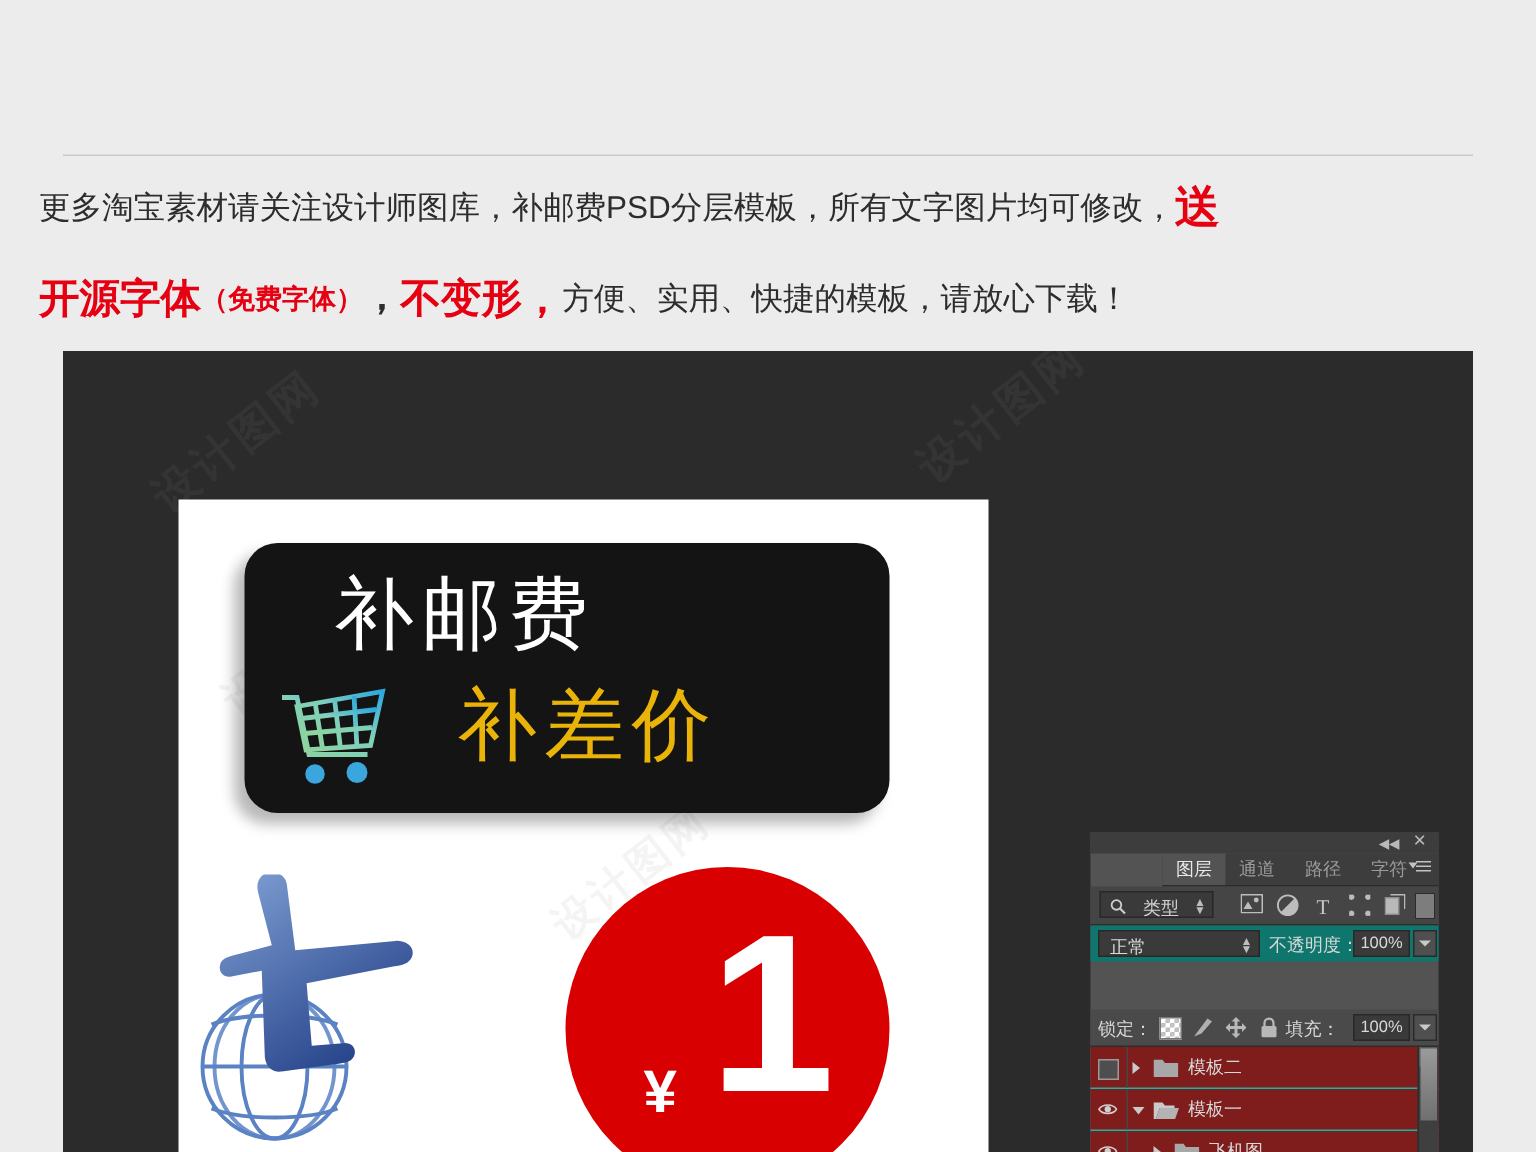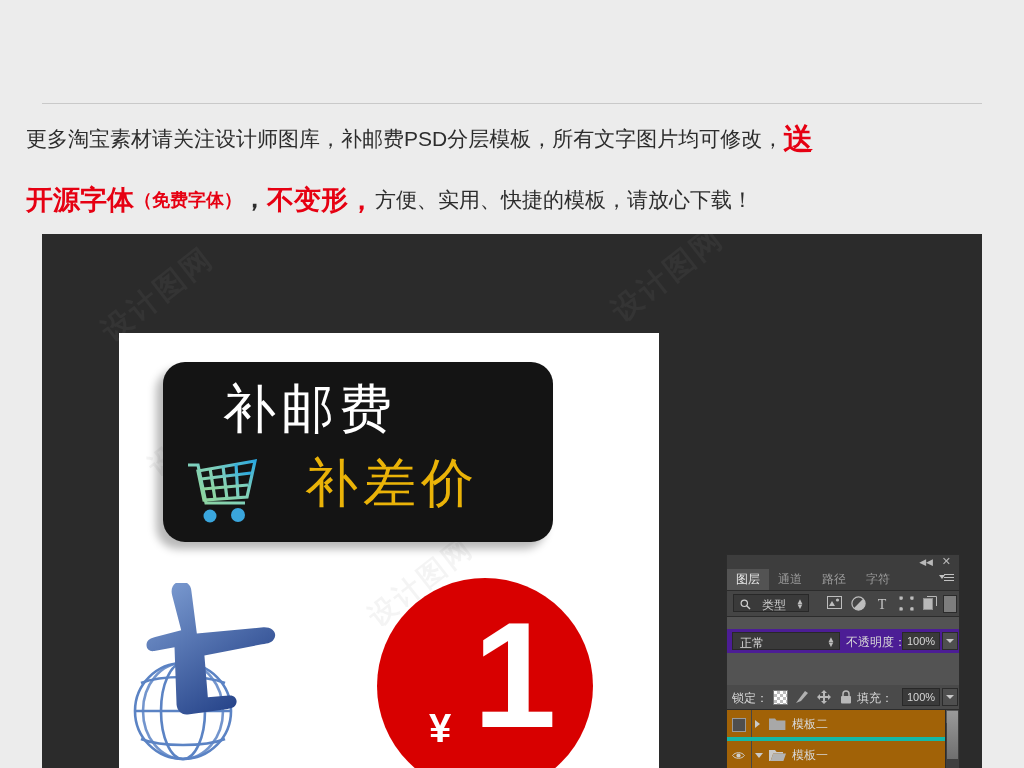--- a/index.html
+++ b/index.html
@@ -21,21 +21,21 @@
   #promo-line1{top:122px;font-size:21px;line-height:34px;}
   #promo-line2{top:180px;font-size:21px;line-height:36px;}
   .rd-big{color:#e60012;font-weight:bold;font-size:30px;vertical-align:-3px;}
   .rd-med{color:#e60012;font-weight:bold;font-size:27px;vertical-align:-2px;}
   .rd-small{color:#e60012;font-weight:bold;font-size:18px;vertical-align:1px;}
   .blk-com{color:#2d2d2d;font-weight:bold;font-size:25px;}
   
   #ps{position:absolute;left:42px;top:234px;width:940px;height:534px;background:#2b2b2b;overflow:hidden;}
   #artboard{position:absolute;left:77px;top:99px;width:540px;height:435px;background:#ffffff;}
   
-  #badge{position:absolute;left:44px;top:29px;width:390px;height:180px;background:#141414;border-radius:22px;
+  #badge{position:absolute;left:44px;top:29px;width:430px;height:180px;background:#141414;border-radius:22px;
          box-shadow:-7px 7px 9px rgba(0,0,0,0.28);}
   #badge-line1{position:absolute;left:60px;top:12px;font-size:53px;color:#fff;letter-spacing:5px;
                font-family:"DejaVu Sans",sans-serif;font-weight:300;}
   #badge-line2{position:absolute;left:142px;top:86px;font-size:53px;color:#eab308;letter-spacing:5px;
                font-family:"DejaVu Sans",sans-serif;font-weight:300;}
   #cart{position:absolute;left:22px;top:95px;}
   
   #plane{position:absolute;left:6px;top:250px;}
   
   #circle{position:absolute;left:258px;top:245px;width:216px;height:216px;border-radius:50%;background:#d80000;}
@@ -46,34 +46,34 @@
   .wm{position:absolute;color:rgba(255,255,255,0.045);font-size:30px;font-weight:bold;
       transform:rotate(-38deg);white-space:nowrap;pointer-events:none;letter-spacing:3px;}
   .wm-l{position:absolute;color:rgba(0,0,0,0.045);font-size:28px;font-weight:bold;
       transform:rotate(-38deg);white-space:nowrap;pointer-events:none;letter-spacing:3px;}
   
   #panel{position:absolute;left:684px;top:320px;width:234px;height:448px;background:#535353;
          border:1px solid #2c2c2c;box-sizing:border-box;font-size:11px;color:#d2d2d2;}
   #panel-topbar{position:relative;height:14px;background:#3d3d3d;}
   #btn-collapse{position:absolute;right:26px;top:2px;font-size:9px;color:#b9b9b9;line-height:10px;}
   #btn-close{position:absolute;right:8px;top:1px;font-size:11px;color:#b9b9b9;line-height:11px;}
-  #tabs{position:relative;height:21px;background:#3d3d3d;border-bottom:1px solid #2c2c2c;}
+  #tabs{position:relative;height:21px;background:#3d3d3d;border-bottom:1px solid #2c2c2c;margin-left:48px;}
   .tab{position:absolute;top:0;height:21px;line-height:21px;padding:0 9px;font-size:12px;color:#9b9b9b;}
   .tab.active{background:#535353;color:#e8e8e8;}
   #panel-menu{position:absolute;right:5px;top:5px;width:15px;height:10px;}
   .pm-line{position:absolute;right:0;height:1px;background:#c2c2c2;}
   #filterbar{position:relative;height:25px;background:#454545;border-bottom:1px solid #2c2c2c;}
   #filter-select{position:absolute;left:6px;top:3px;width:76px;height:18px;background:#3a3a3a;
                  border:1px solid #282828;box-sizing:border-box;}
   #filter-label{position:absolute;left:28px;top:2px;font-size:12px;color:#cfcfcf;}
   #filter-magnifier{position:absolute;left:6px;top:4px;}
   #filter-stepper{position:absolute;right:4px;top:4px;font-size:8px;color:#bdbdbd;line-height:5px;}
   .fic{position:absolute;top:5px;width:16px;height:16px;}
   #filter-toggle{position:absolute;right:2px;top:4px;width:12px;height:16px;background:#7d7d7d;border:1px solid #2b2b2b;}
-  #blendrow{position:relative;height:24px;background:#4c1d95;margin-top:12px;}
+  #blendrow{position:relative;height:24px;background:#0f766e;}
   #blend-select{position:absolute;left:5px;top:3px;width:108px;height:18px;background:#3a3a3a;
                 border:1px solid #282828;box-sizing:border-box;}
   #blend-label{position:absolute;left:7px;top:2px;font-size:12px;color:#d8d8d8;}
   #blend-stepper{position:absolute;right:4px;top:4px;font-size:8px;color:#bdbdbd;line-height:5px;}
   #opacity-label{position:absolute;left:119px;top:5px;font-size:12px;color:#d8d8d8;}
   #opacity-field{position:absolute;left:175px;top:3px;width:38px;height:18px;background:#3a3a3a;
                  border:1px solid #282828;box-sizing:border-box;text-align:center;line-height:16px;
                  font-size:11px;color:#d8d8d8;}
   #opacity-arrow{position:absolute;left:215px;top:3px;width:16px;height:18px;background:#4f4f4f;
                  border:1px solid #2b2b2b;box-sizing:border-box;}
@@ -82,21 +82,21 @@
   .lic{position:absolute;top:5px;width:14px;height:14px;}
   #fill-label{position:absolute;left:130px;top:5px;font-size:12px;color:#d8d8d8;}
   #fill-field{position:absolute;left:175px;top:3px;width:38px;height:18px;background:#3a3a3a;
               border:1px solid #282828;box-sizing:border-box;text-align:center;line-height:16px;
               font-size:11px;color:#d8d8d8;}
   #fill-arrow{position:absolute;left:215px;top:3px;width:16px;height:18px;background:#4f4f4f;
               border:1px solid #2b2b2b;box-sizing:border-box;}
   .drop-tri{position:absolute;left:50%;top:50%;margin-left:-4px;margin-top:-2px;width:0;height:0;
             border-left:4px solid transparent;border-right:4px solid transparent;border-top:4px solid #c8c8c8;}
   #layerlist{position:relative;background:#535353;}
-  .lrow{position:relative;height:27px;border-bottom:4px solid #14b8a6;background:#a16207;}
+  .lrow{position:relative;height:27px;border-bottom:1px solid #14b8a6;background:#7f1d1d;}
   .eyecol{position:absolute;left:0;top:0;width:24px;height:100%;border-right:1px solid #464646;}
   .eye{position:absolute;left:5px;top:50%;margin-top:-5px;}
   .chk-empty{position:absolute;left:5px;top:50%;margin-top:-6px;width:12px;height:12px;
              border:1px solid #9a9a9a;background:#4e4e4e;}
   .lname{position:absolute;top:50%;transform:translateY(-50%);font-size:12px;color:#d8d8d8;white-space:nowrap;}
   .tri{position:absolute;top:50%;width:0;height:0;}
   .tri-r{margin-top:-4px;border-top:4px solid transparent;border-bottom:4px solid transparent;border-left:5px solid #c9c9c9;}
   .tri-d{margin-top:-2px;border-left:4px solid transparent;border-right:4px solid transparent;border-top:5px solid #c9c9c9;}
   .folder{position:absolute;top:50%;margin-top:-7px;width:17px;height:14px;}
   #scrollbar{position:absolute;right:0;top:0;width:13px;height:100%;background:#3f3f3f;border-left:1px solid #2c2c2c;}

